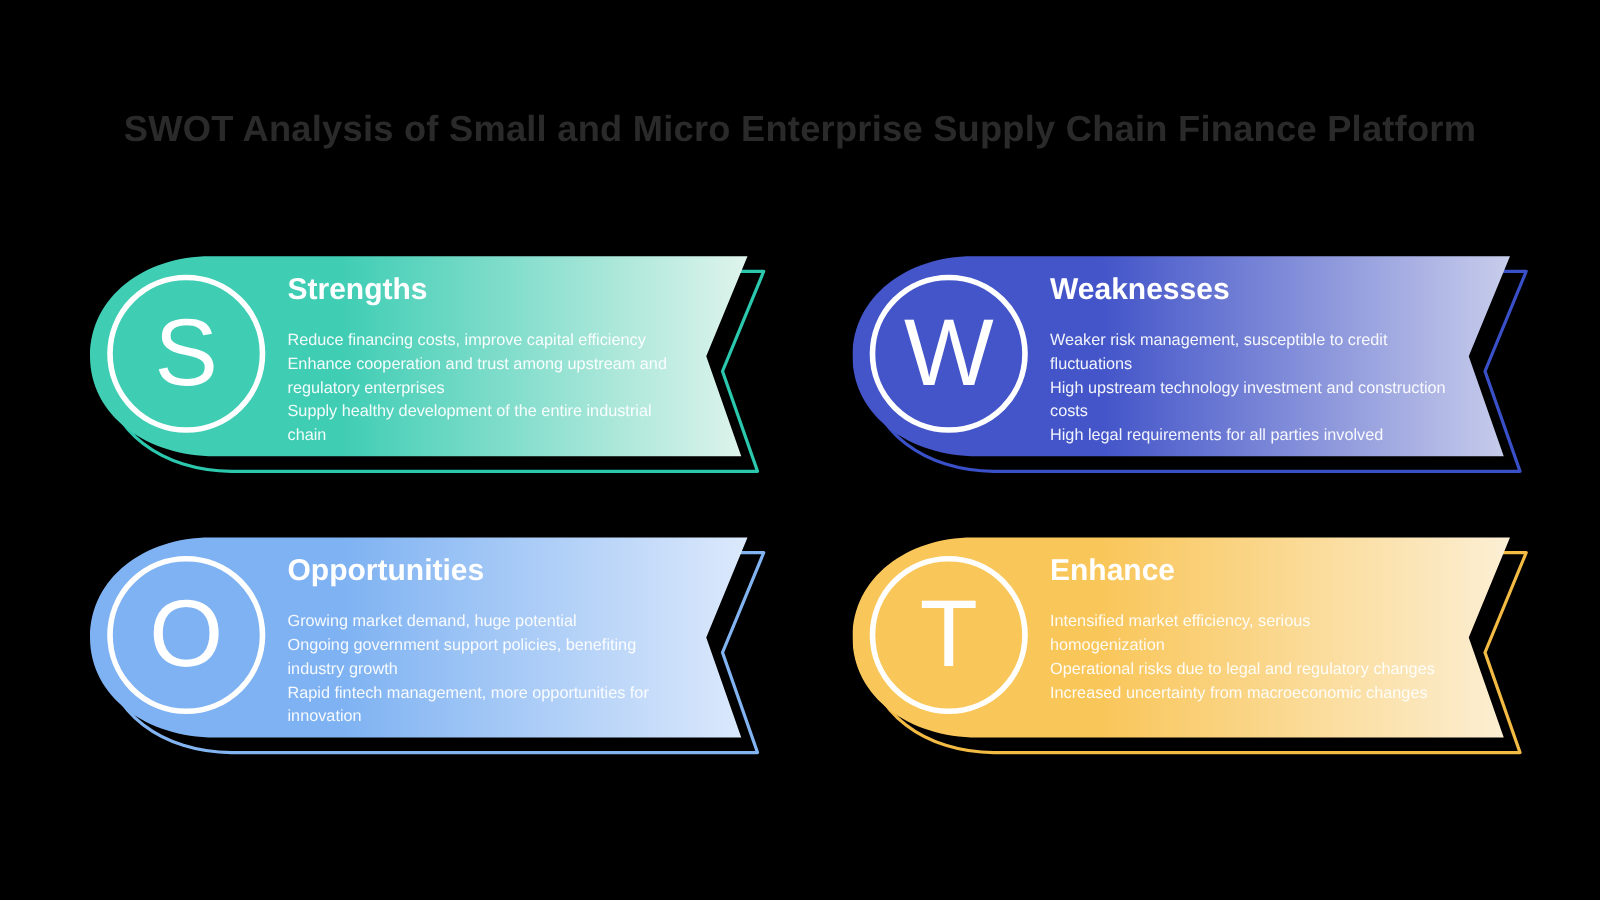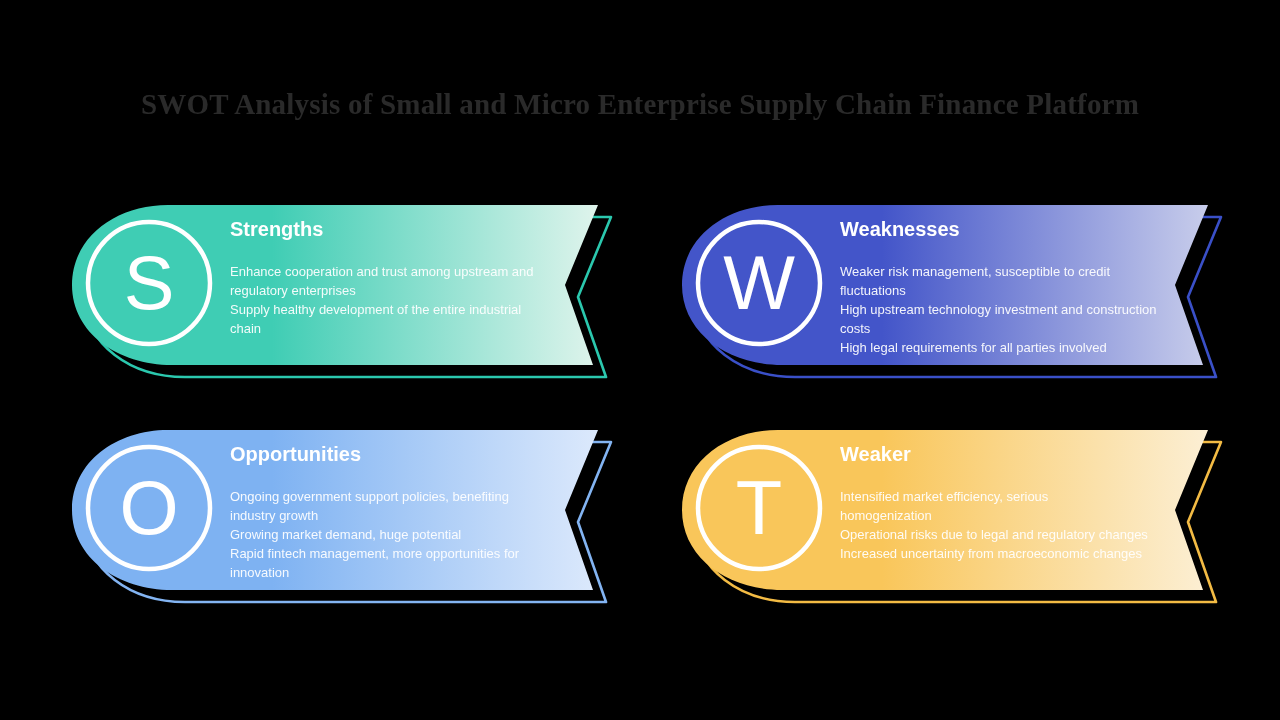--- a/index.html
+++ b/index.html
@@ -12,57 +12,58 @@
     font-size:29px;font-weight:700;letter-spacing:.2px;color:#2a2a2a;margin:0;
   }
   .card{position:absolute;width:545px;height:192px;}
   .card svg{position:absolute;left:0;top:0;display:block;}
   .letter{
     position:absolute;left:14px;top:31px;width:126px;height:102px;
     display:flex;align-items:center;justify-content:center;
     font-size:76px;font-weight:300;color:#fff;line-height:1;
   }
   .card-title{
-    position:absolute;left:158px;top:17px;font-size:20px;font-weight:700;color:#fff;
+    position:absolute;left:158px;top:17px;font-size:24px;font-weight:700;color:#fff;
   }
   .points{
     position:absolute;left:158px;top:61px;width:362px;
     color:rgba(255,255,255,.93);font-size:13px;line-height:19px;
   }
   .point{white-space:pre-line;}
   .card-s{left:72px;top:201px;}
   .card-w{left:682px;top:201px;}
   .card-o{left:72px;top:426px;}
   .card-t{left:682px;top:426px;}
   .outline{fill:none;stroke-width:2.6;stroke-linejoin:round;}
   .ring{fill:none;stroke:#ffffff;stroke-width:4.5;}
 </style>
 </head>
 <body style="background: rgb(0, 0, 0);">
 
 <div class="stage">
 
-  <h1 class="page-title" style="color: rgb(42, 42, 42); font-family: Liberation Serif, serif;">SWOT Analysis of Small and Micro Enterprise Supply Chain Finance Platform</h1>
+  <h1 class="page-title" style="color: rgb(42, 42, 42);">SWOT Analysis of Small and Micro Enterprise Supply Chain Finance Platform</h1>
 
   <div class="card card-s">
     <svg width="545" height="192" viewBox="0 0 545 192">
       <defs>
         <linearGradient id="grad-s" x1="0" y1="0" x2="1" y2="0">
           <stop offset="0" stop-color="#3FCDB4"></stop>
             <stop offset="0.38" stop-color="#3FCDB4"></stop>
             <stop offset="1" stop-color="#DFF4EC"></stop>
         </linearGradient>
       </defs>
       <path id="outline-s" class="outline" transform="translate(13,12)" d="M 96 4 L 526 4 L 493 84 L 521 164 L 100 164 C 46 164 0 132 0 84 C 0 36 44 4 96 4 Z" stroke="#2BC8AE"></path>
       <path fill="url(#grad-s)" d="M 96 4 L 526 4 L 493 84 L 521 164 L 100 164 C 46 164 0 132 0 84 C 0 36 44 4 96 4 Z"></path>
       <circle class="ring" cx="77" cy="82" r="61"></circle>
     </svg>
     <div class="letter">S</div>
     <div class="card-title">Strengths</div>
     <div class="points">
+      <div class="point">Reduce financing costs, improve capital efficiency</div>
       <div class="point">Enhance cooperation and trust among upstream and
 regulatory enterprises</div>
       <div class="point">Supply healthy development of the entire industrial
 chain</div>
     </div>
   </div>
 
   <div class="card card-w">
     <svg width="545" height="192" viewBox="0 0 545 192">
       <defs>
@@ -96,43 +97,43 @@
             <stop offset="1" stop-color="#DCE9FC"></stop>
         </linearGradient>
       </defs>
       <path id="outline-o" class="outline" transform="translate(13,12)" d="M 96 4 L 526 4 L 493 84 L 521 164 L 100 164 C 46 164 0 132 0 84 C 0 36 44 4 96 4 Z" stroke="#83B4F2"></path>
       <path fill="url(#grad-o)" d="M 96 4 L 526 4 L 493 84 L 521 164 L 100 164 C 46 164 0 132 0 84 C 0 36 44 4 96 4 Z"></path>
       <circle class="ring" cx="77" cy="82" r="61"></circle>
     </svg>
     <div class="letter">O</div>
     <div class="card-title">Opportunities</div>
     <div class="points">
+      <div class="point">Growing market demand, huge potential</div>
       <div class="point">Ongoing government support policies, benefiting
 industry growth</div>
-      <div class="point">Growing market demand, huge potential</div>
       <div class="point">Rapid fintech management, more opportunities for
 innovation</div>
     </div>
   </div>
 
   <div class="card card-t">
     <svg width="545" height="192" viewBox="0 0 545 192">
       <defs>
         <linearGradient id="grad-t" x1="0" y1="0" x2="1" y2="0">
           <stop offset="0" stop-color="#F9C65A"></stop>
             <stop offset="0.38" stop-color="#F9C65A"></stop>
             <stop offset="1" stop-color="#FCEFD4"></stop>
         </linearGradient>
       </defs>
       <path id="outline-t" class="outline" transform="translate(13,12)" d="M 96 4 L 526 4 L 493 84 L 521 164 L 100 164 C 46 164 0 132 0 84 C 0 36 44 4 96 4 Z" stroke="#F3BB44"></path>
       <path fill="url(#grad-t)" d="M 96 4 L 526 4 L 493 84 L 521 164 L 100 164 C 46 164 0 132 0 84 C 0 36 44 4 96 4 Z"></path>
       <circle class="ring" cx="77" cy="82" r="61"></circle>
     </svg>
     <div class="letter">T</div>
-    <div class="card-title">Weaker</div>
+    <div class="card-title">Enhance</div>
     <div class="points">
       <div class="point">Intensified market efficiency, serious
 homogenization</div>
       <div class="point">Operational risks due to legal and regulatory changes</div>
       <div class="point">Increased uncertainty from macroeconomic changes</div>
     </div>
   </div>
 
 </div>
 

